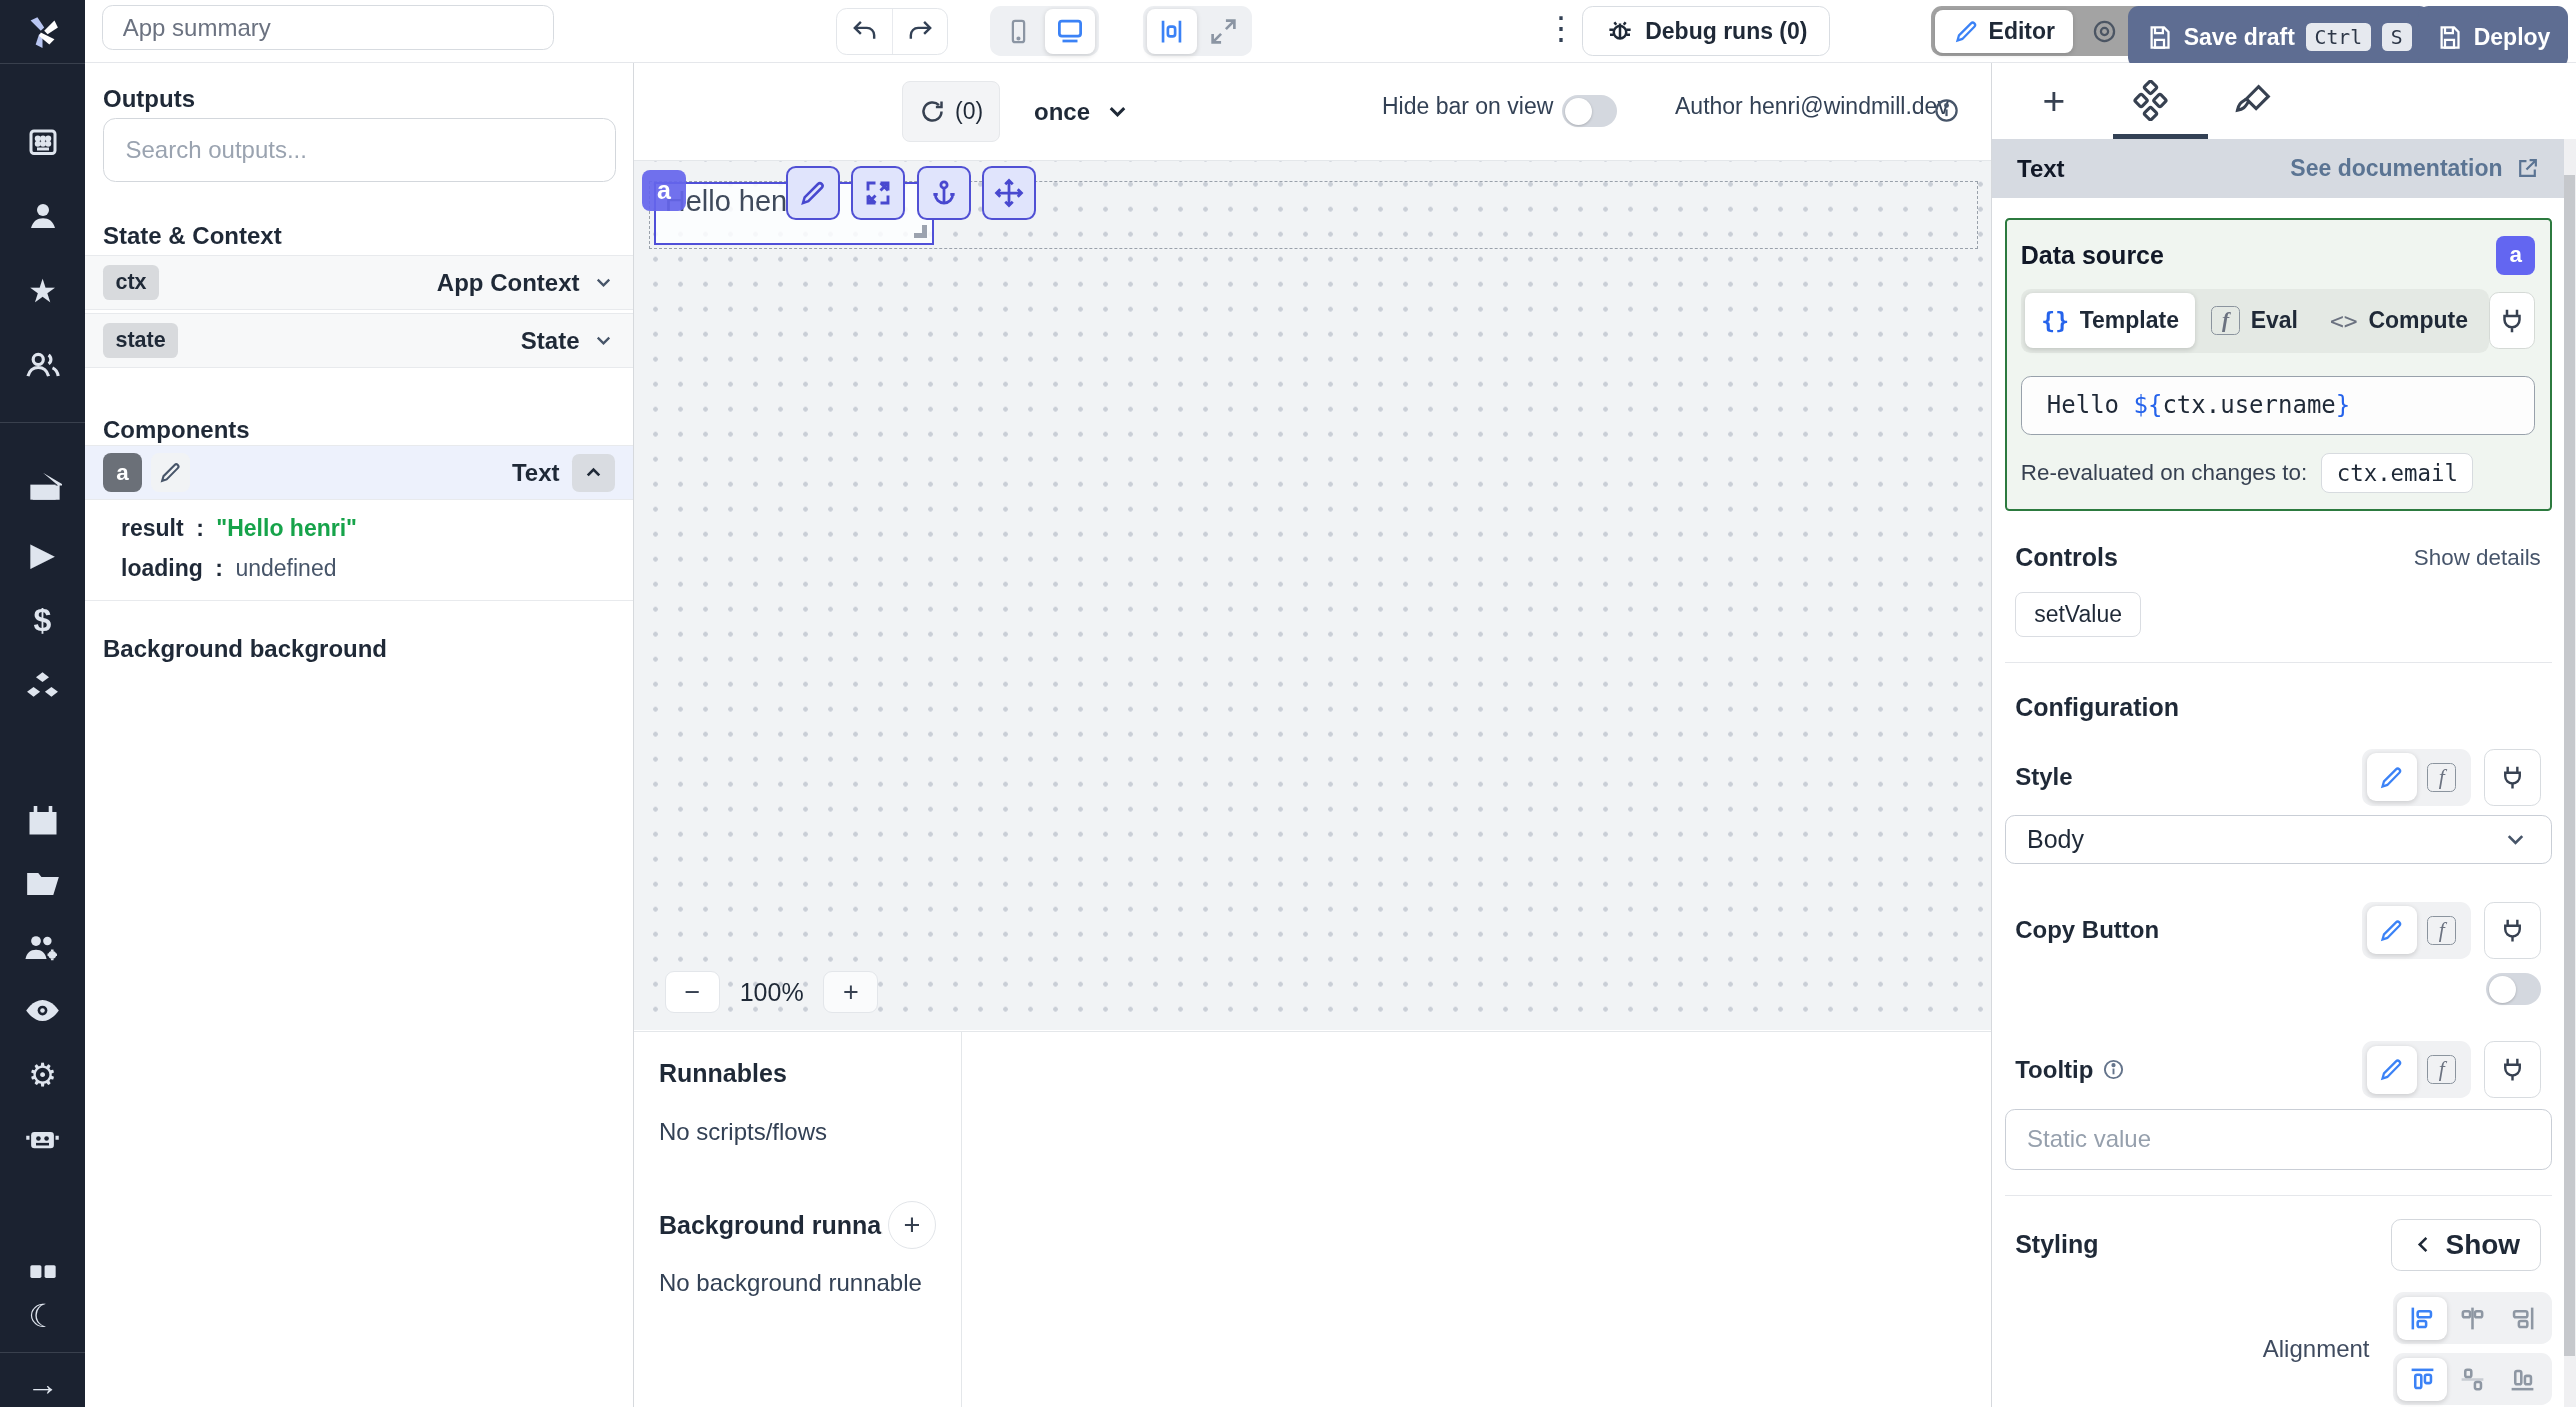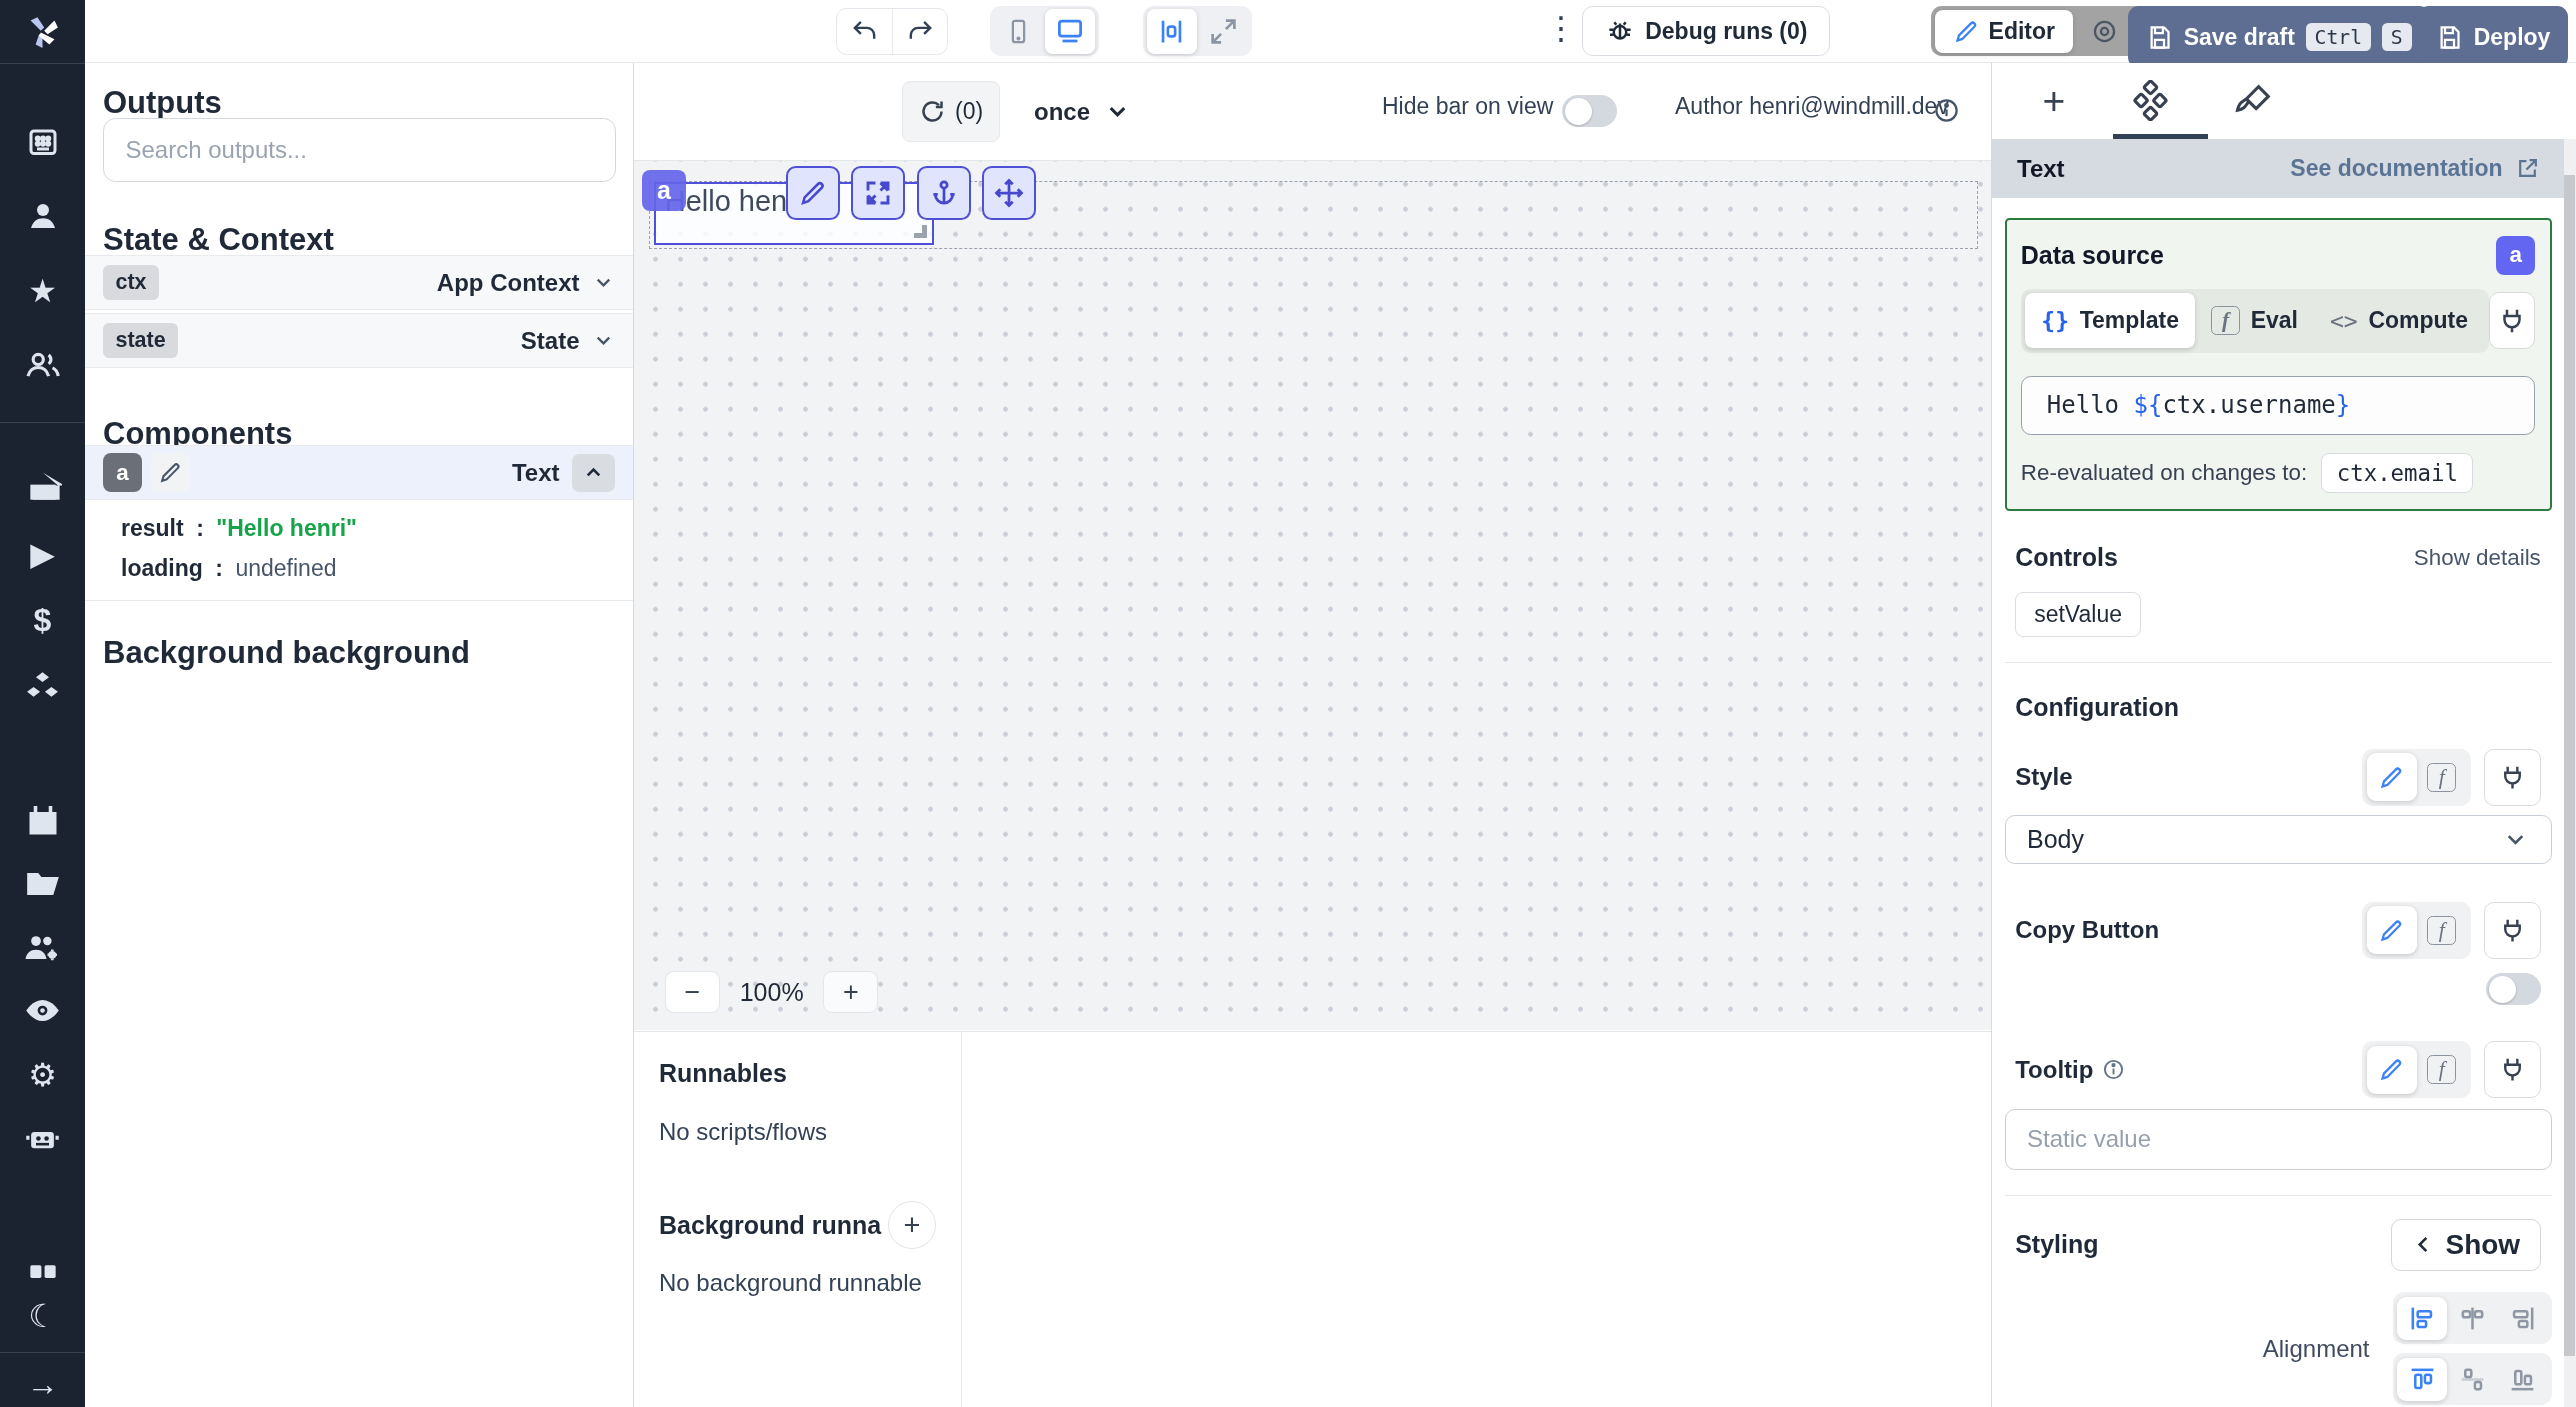--- a/index.html
+++ b/index.html
@@ -25,21 +25,21 @@
   .dots { position:absolute; left:1458px; top:9px; font-size:32px; color:#334155; width:36px; text-align:center; }
   .btn-w { display:flex; align-items:center; gap:10.7px; background:#fff; border:0.9px solid #d9dde2; border-radius:10.7px; padding:0 21.5px; height:50px; font-weight:bold; font-size:23px; color:#1f2937; }
   .seg-ed { left:1816px; background:#a3a3a3; border-radius:10.7px; padding:3.6px; display:flex;margin-left:30px; }
   .seg-ed .cell { display:flex; align-items:center; gap:9px; padding:0 18px; height:43px; font-weight:bold; font-size:23px; color:#1f2937; border-radius:8px; }
   .seg-ed .cell.sel { background:#fff; box-shadow:0 1.8px 5.4px rgba(0,0,0,.14); }
   .btn-slate { display:flex; align-items:center; gap:10.7px; background:#5e6d92; border-radius:10.7px; padding:0 18px; height:62px; color:#fff; font-weight:bold; font-size:23px; }
   .kbd { background:#e6e9ef; color:#2d3748; border-radius:5.4px; padding:2.7px 9px; font-size:19.7px; font-family:"DejaVu Sans Mono",monospace; font-weight:normal; }
 
   
   .lpanel { position:absolute; left:85px; top:63px; width:548px; height:1345px; background:#fff; }
-  .h-bold { font-weight:bold; font-size:31px; color:#1f2937; }
+  .h-bold { font-weight:bold; font-size:24px; color:#1f2937; }
   .lpanel .sec { padding-left:18px; position:absolute; }
   .search { position:absolute; left:18px; top:55px; width:513px; height:64px; border:1.8px solid #d3d7dc; border-radius:12.5px; font-size:24px; padding:0 21.5px; color:#374151; background:#fff; font-family:"Liberation Sans",sans-serif; }
   .search::placeholder { color:#9aa3b0; }
   .lrow { position:absolute; left:0; width:548px; height:55px; background:#f7f8f9; border-top:0.9px solid #e8eaed; border-bottom:0.9px solid #e8eaed; display:flex; align-items:center; padding:0 18px; }
   .tag { background:#d8dadd; border-radius:6.3px; padding:5.4px 12.5px; font-size:21.5px; font-weight:bold; color:#1f2937; }
   .lrow .right { margin-left:auto; display:flex; align-items:center; gap:12.5px; font-weight:bold; font-size:24px; color:#1f2937; }
   .comp-row { background:#edf1fc; }
   .abadge-sm { width:39px; height:39px; border-radius:8px; background:#6b7078; color:#fff; font-weight:bold; font-size:22.4px; display:flex; align-items:center; justify-content:center; }
   .pencil-box { width:39px; height:39px; border-radius:8px; background:#f1f3f5; display:flex; align-items:center; justify-content:center; color:#475569; margin-left:9px; }
   .chev-btn { width:43px; height:38px; border-radius:7.2px; background:#d9dce1; display:flex; align-items:center; justify-content:center; color:#1f2937; }
@@ -237,20 +237,21 @@
   <div class="rail-item" style="top:1296px">
     <span>☾</span>
   </div>
   <div class="rail-div" style="top:1352px"></div>
   <div class="rail-item" style="top:1365px">
     <span>→</span>
   </div>
 </div>
 
 <div class="topbar">
+  <input class="appsum" value="App summary" style="">
 
   <div class="grp undo-grp">
     <div class="undo-cell">
       <svg width="29" height="29" viewBox="0 0 24 24" fill="none" stroke="currentColor" stroke-width="2">
           <path d="M9 14 4 9l5-5"></path>
           <path d="M4 9h10a6 6 0 0 1 6 6v3"></path>
         </svg>
     </div>
     <div class="undo-cell">
       <svg width="29" height="29" viewBox="0 0 24 24" fill="none" stroke="currentColor" stroke-width="2">

